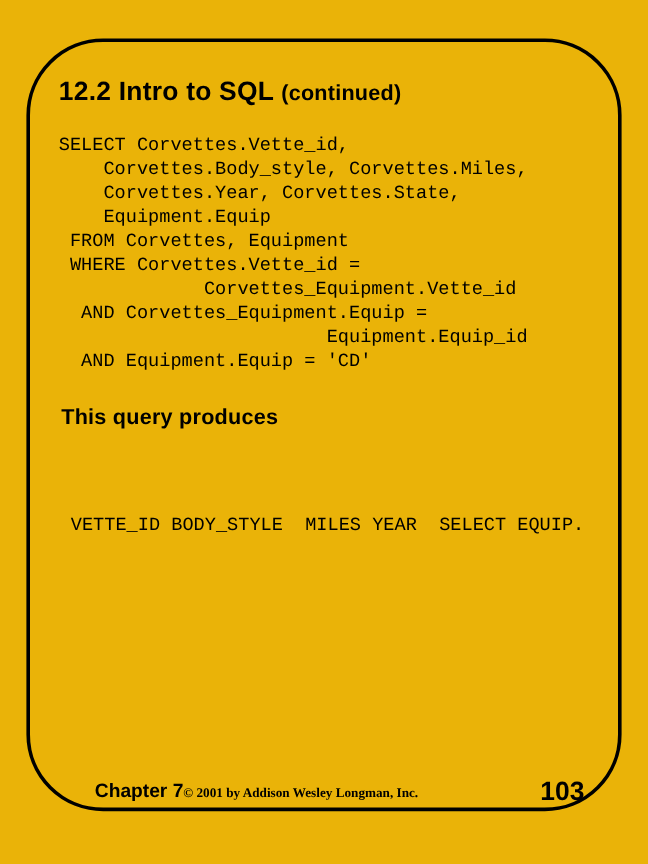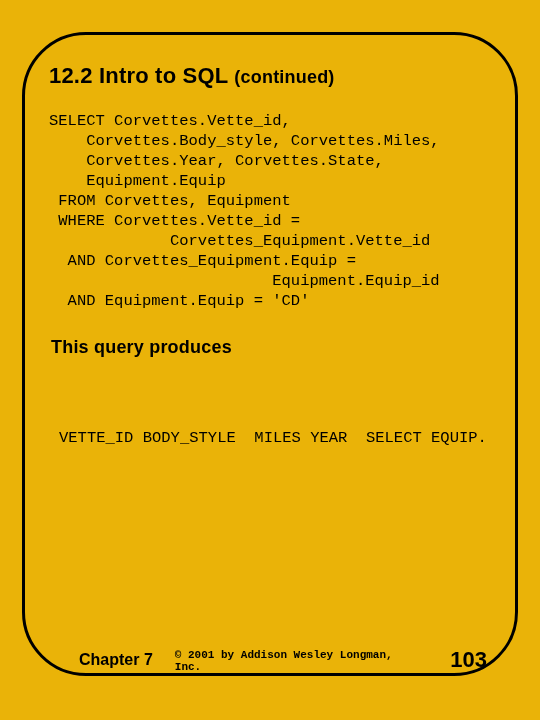--- a/index.html
+++ b/index.html
@@ -72,26 +72,25 @@
     align-items: center;
     justify-content: space-between;
     padding: 0 28px 0 54px;
   }
   .footer .chapter {
     font-family: Arial, Helvetica, sans-serif;
     font-weight: 700;
     font-size: 16px;
   }
   .footer .copyright {
-    font-family: Liberation Mono, monospace;
+    font-family: Liberation Serif, serif;
     font-weight: 700;
     font-size: 11px;
     flex: 1;
     text-align: left;
-    margin-left: 22px;
     position: relative;
     top: 1px;
   }
   .footer .pagenum {
     font-family: Arial, Helvetica, sans-serif;
     font-weight: 700;
     font-size: 22px;
     margin-left: 44px;
   }
 </style>

